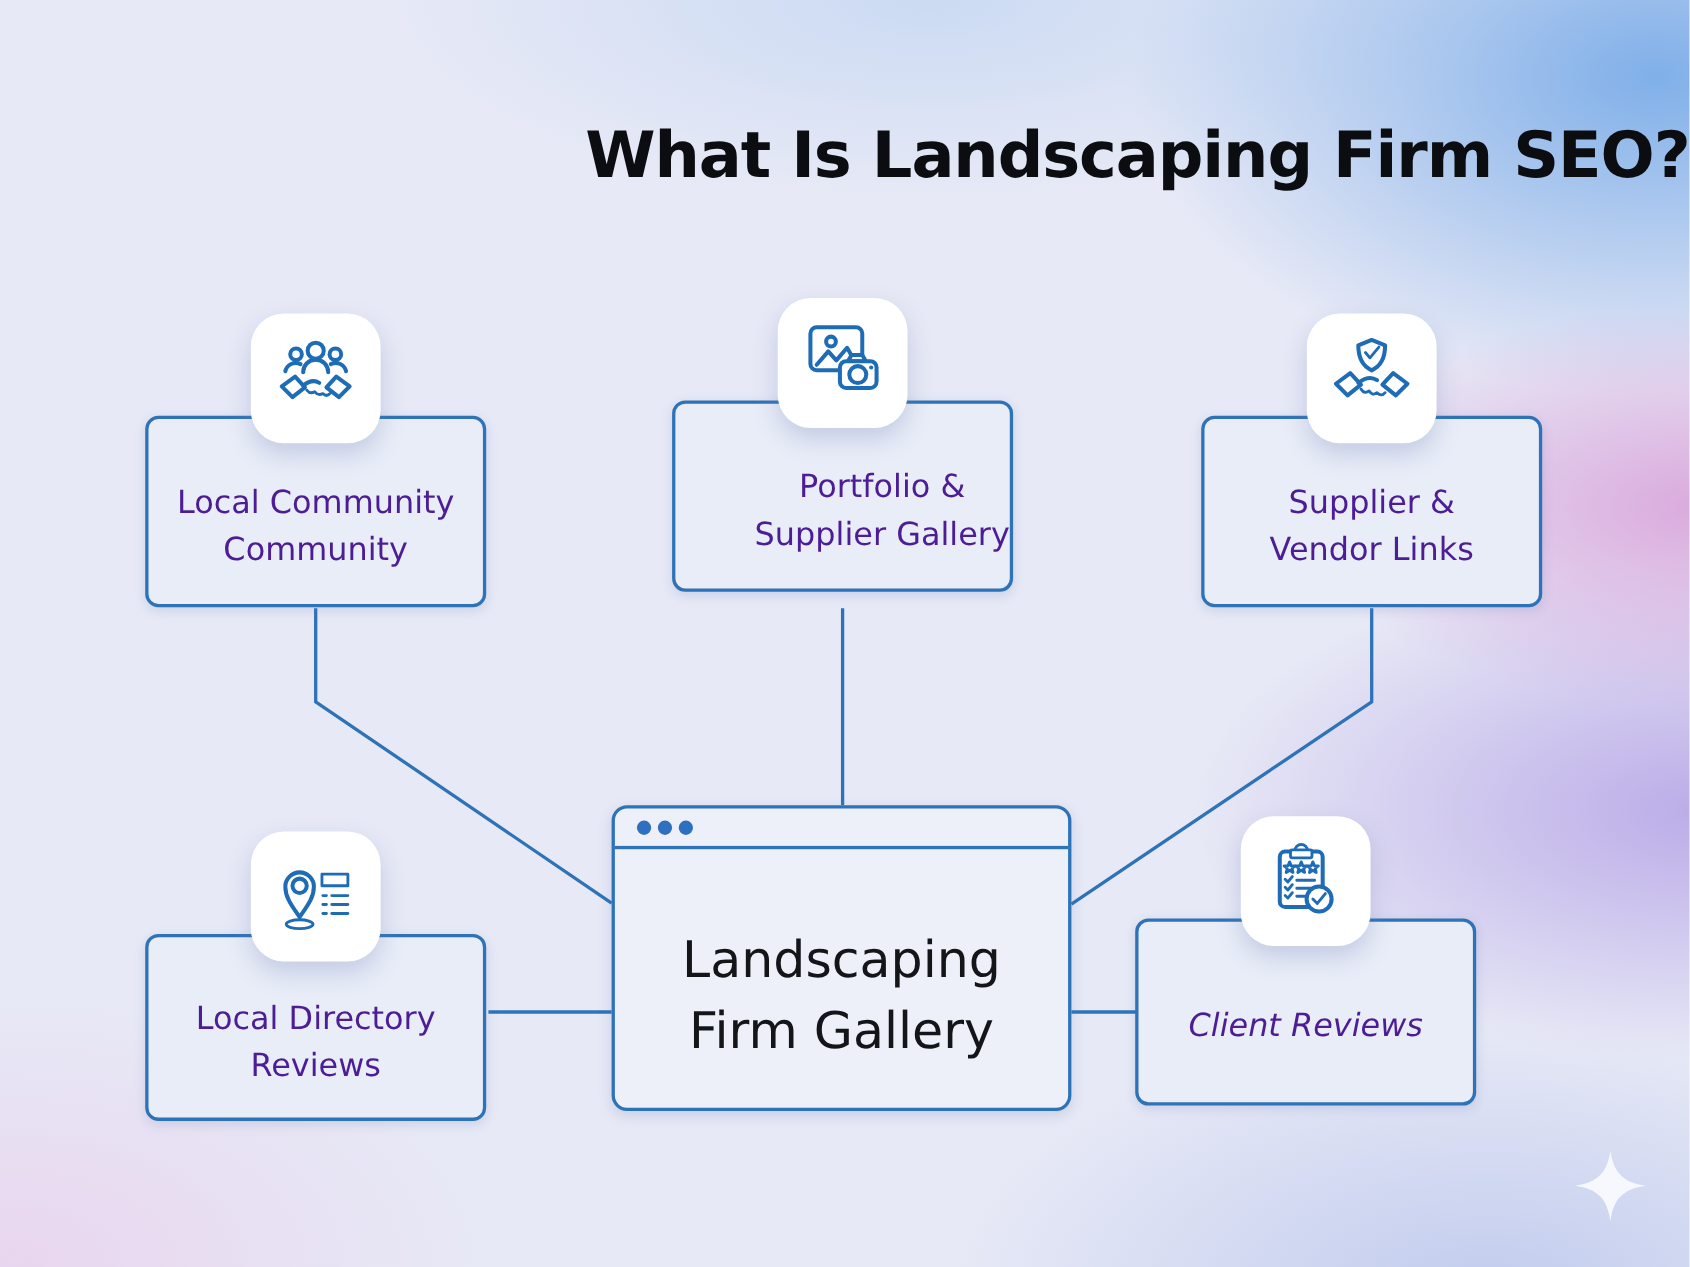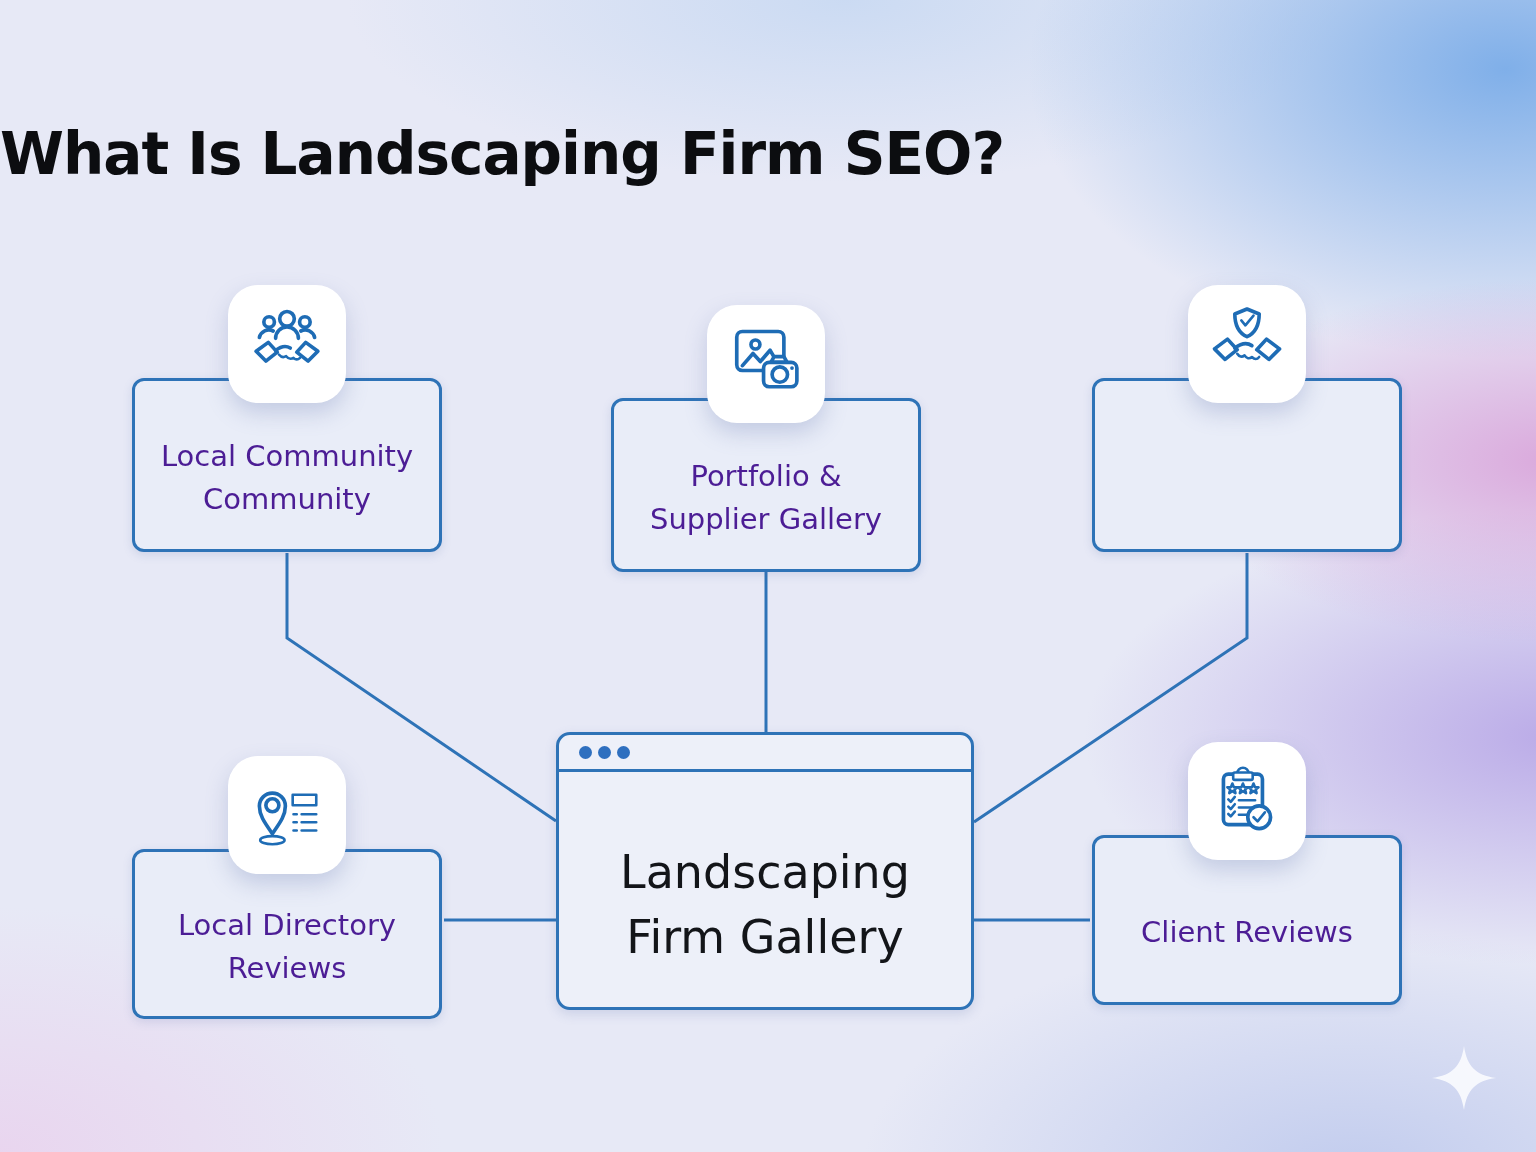--- a/index.html
+++ b/index.html
@@ -9,22 +9,22 @@
     background-color:#e7e9f6;
     background-image:
       radial-gradient(ellipse 34% 22% at 101% 40%, rgba(216,158,216,0.85), transparent 72%),
       radial-gradient(ellipse 42% 34% at 98% 6%,  rgba(122,172,232,0.95), transparent 74%),
       radial-gradient(ellipse 40% 26% at 101% 64%, rgba(176,156,228,0.80), transparent 76%),
       radial-gradient(ellipse 45% 22% at 55% 0%,  rgba(198,216,242,0.85), transparent 72%),
       radial-gradient(ellipse 38% 28% at 0% 100%, rgba(233,211,238,0.90), transparent 76%),
       radial-gradient(ellipse 42% 28% at 88% 102%, rgba(168,184,232,0.60), transparent 76%);
   }
   .page-title{
-    position:absolute;left:0;right:0;top:120px;margin:0;
-    text-align:left;font-size:58px;font-weight:700;letter-spacing:-1px;
+    position:absolute;left:0;right:0;top:107px;margin:0;
+    text-align:right;font-size:58px;font-weight:700;letter-spacing:-1px;
     color:#0c0d10;
   }
   .connectors{position:absolute;left:0;top:0;z-index:1;}
   .node{
     position:absolute;z-index:2;width:310px;height:174px;
     border:3px solid #2e73b7;border-radius:12px;
     background:#e9edf8;box-shadow:0 3px 10px rgba(90,110,170,0.18);
     display:flex;align-items:center;justify-content:center;
     box-sizing:border-box;
   }
@@ -54,24 +54,24 @@
     height:34px;border-bottom:3px solid #2e73b7;
     display:flex;align-items:center;padding-left:20px;gap:6px;flex:0 0 auto;
   }
   .dot{width:13px;height:13px;border-radius:50%;background:#2e6fbf;display:inline-block;}
   .browser-body{
     flex:1;display:flex;align-items:center;justify-content:center;text-align:center;
     font-size:46px;line-height:1.4;font-weight:500;color:#131519;margin-top:30px;
   }
   .sparkle{position:absolute;left:1432px;top:1046px;z-index:1;opacity:0.92;}
   .pos-tl{left:132px;top:378px;}
-  .pos-tc{left:611px;top:398px;}
+  .pos-tc{left:611px;top:364px;justify-content:flex-end;}
   .pos-tr{left:1092px;top:378px;}
   .pos-bl{left:132px;top:849px;}
-  .pos-br{left:1092px;top:835px;}
+  .pos-br{left:1032px;top:835px;font-style:italic;}
 </style>
 </head>
 <body>
 
 <div class="canvas">
 
   <h1 class="page-title">What Is Landscaping Firm SEO?</h1>
 
   <svg class="connectors" width="1536" height="1152" viewBox="0 0 1536 1152">
     <g stroke="#2e73b7" stroke-width="3" fill="none">
@@ -126,20 +126,24 @@
     <div class="icon-tile">
       <svg class="ic" viewBox="0 0 96 96">
         <path d="M48 5 l15 6 c0 14 -4 23 -15 28 c-11 -5 -15 -14 -15 -28 Z"></path>
         <polyline class="thin" points="41,19 46,25 56,13"></polyline>
         <path d="M8 54 L24 42 L36 55 L21 67 Z"></path>
         <path d="M88 54 L72 42 L60 55 L75 67 Z"></path>
         <path d="M33 53 Q45 44 54 50"></path>
         <path class="thin" d="M36 60 q4 6 9 2 q4 6 9 2 q5 5 9 0"></path>
       </svg>
     </div>
+    <div class="node-label">
+      <span>Supplier &amp;</span><br>
+      <span>Vendor Links</span>
+    </div>
   </div>
 
   <div class="node node-bottom pos-bl">
     <div class="icon-tile">
       <svg class="ic" viewBox="0 0 96 96">
         <path d="M30 71 C21 58 14 49 14 37 a16 16 0 1 1 32 0 c0 12 -7 21 -16 34 Z"></path>
         <circle cx="30" cy="36" r="8"></circle>
         <ellipse class="thin" cx="30" cy="79" rx="15" ry="5"></ellipse>
         <rect class="thin" x="55" y="23" width="29" height="13"></rect>
         <path class="thin" d="M56 47 h4 M66 47 h18 M56 57 h4 M66 57 h18 M56 67 h4 M66 67 h18"></path>

